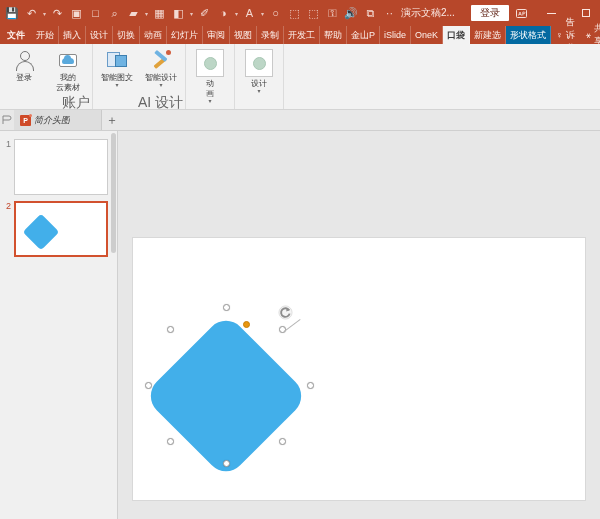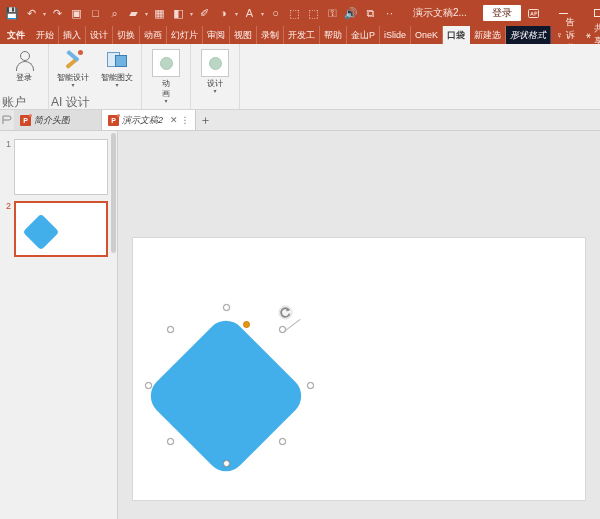--- a/index.html
+++ b/index.html
@@ -24,21 +24,21 @@
     color: #f3d9d2; font-size: 11px; line-height: 1;
     position: relative;
   }
   .qat-caret {
     width: 7px; height: 22px; display: flex; align-items: flex-end;
     justify-content: center; color: #e8c4bb; font-size: 6px; padding-bottom: 7px;
   }
   .qat-ico { display: block; }
   .title-text {
     flex: 0 0 auto; color: #fbeae5; font-size: 10px;
-    margin-left: 14px; white-space: nowrap;
+    margin-left: 2px; white-space: nowrap;
     max-width: 78px; overflow: hidden; text-overflow: ellipsis;
   }
   .login-btn {
     margin-left: 16px; background: #ffffff; color: #5a1a0c;
     font-size: 10px; padding: 2px 9px; border-radius: 1px;
     line-height: 12px; white-space: nowrap;
   }
   .tb-right { margin-left: auto; display: flex; align-items: center; height: 26px; }
   .tb-ico {
     width: 26px; height: 26px; display: flex; align-items: center;
@@ -60,21 +60,21 @@
   .tab {
     display: flex; align-items: center; justify-content: center;
     padding: 0 4px; white-space: nowrap; position: relative;
     border-right: 1px solid rgba(255,255,255,0.22);
   }
   .tab.first { border-right: none; padding: 0 7px; font-weight: bold; }
   .tab.active {
     background: #f2f2f2; color: #3a3a3a; font-weight: bold;
   }
   .tab.ctx {
-    background: #0f172a; color: #ffffff; font-style: italic;
+    background: #0369a1; color: #ffffff;
   }
   .tab-tellme {
     display: flex; align-items: center; gap: 3px; padding: 0 5px;
     border-right: none; color: #fdf0ec;
   }
   .tab-share {
     display: flex; align-items: center; gap: 3px; padding: 0 6px;
     border-right: none; margin-left: auto; color: #fdf0ec;
   }
   .bulb { font-size: 9px; }
@@ -85,22 +85,22 @@
     background: #f2f2f2; border-bottom: 1px solid #d4d4d4;
     display: flex; align-items: stretch;
   }
   .rgroup {
     display: flex; flex-direction: column; align-items: center;
     position: relative; padding: 0 2px;
   }
   .rgroup + .rgroup { border-left: 1px solid #dcdcdc; }
   .rgroup-items { display: flex; align-items: flex-start; flex: 1; padding-top: 3px; }
   .rgroup-label {
-    font-size: 12px; color: #666; height: 13px; line-height: 13px;
-    width: 100%; text-align: left;
+    font-size: 14px; color: #666; height: 13px; line-height: 13px;
+    width: 100%; text-align: right;
   }
   .rbtn {
     width: 44px; display: flex; flex-direction: column; align-items: center;
     padding: 2px 1px 0 1px;
   }
   .rbtn-lbl {
     font-size: 8px; color: #3c3c3c; text-align: center; line-height: 10px;
     margin-top: 2px; white-space: pre-line;
   }
   .rbtn-caret { font-size: 6px; color: #6a6a6a; line-height: 5px; }
@@ -416,40 +416,48 @@
       </div>
     </div>
 
   <div class="ribbon" id="ribbon-host">
       <div class="rgroup">
         <div class="rgroup-items">
           <div class="rbtn">
             <div class="ic-user"></div>
             <div class="rbtn-lbl">登录</div>
           </div>
+          <div class="rbtn">
+            <div class="ic-cloud">
+              <div class="fold"></div>
+              <div class="cl"></div>
+            </div>
+            <div class="rbtn-lbl">我的
+云素材</div>
+          </div>
         </div>
         <div class="rgroup-label">账户</div>
       </div>
       <div class="rgroup">
         <div class="rgroup-items">
+          <div class="rbtn">
+            <div class="ic-aiimg">
+              <div class="box1"></div>
+              <div class="box2"></div>
+            </div>
+            <div class="rbtn-lbl">智能图文</div>
+            <div class="rbtn-caret">▾</div>
+          </div>
           <div class="rbtn">
             <div class="ic-aidesign">
               <div class="pen"></div>
               <div class="ruler"></div>
               <div class="dot"></div>
             </div>
             <div class="rbtn-lbl">智能设计</div>
-            <div class="rbtn-caret">▾</div>
-          </div>
-          <div class="rbtn">
-            <div class="ic-aiimg">
-              <div class="box1"></div>
-              <div class="box2"></div>
-            </div>
-            <div class="rbtn-lbl">智能图文</div>
             <div class="rbtn-caret">▾</div>
           </div>
         </div>
         <div class="rgroup-label">AI 设计</div>
       </div>
       <div class="rgroup">
         <div class="rgroup-items">
           <div class="rbtn">
             <div class="ic-plugin">
               <div class="circ"></div>
@@ -482,26 +490,20 @@
     <div class="dt-lead">
       <svg width="10" height="10" viewBox="0 0 10 10">
           <path d="M1 1 h6 a2 2 0 0 1 0 4 h-6 M1 1 v8" fill="none" stroke="#8a8a8a" stroke-width="1"></path>
         </svg>
     </div>
     <div id="doctabs-host" style="display:flex;align-items:stretch;">
         <div class="dtab">
           <span class="pico">P</span>
           <span class="dtab-name">简介头图</span>
         </div>
-        <div class="dtab active">
-          <span class="pico">P</span>
-          <span class="dtab-name">演示文稿2</span>
-          <span class="dtab-x">✕</span>
-          <span class="dtab-more">⋮</span>
-        </div>
       </div>
     <div class="dtab-plus">＋</div>
   </div>
 
   <div class="slidepanel">
     <div id="thumbs-host">
         <div class="thumbrow">
           <div class="thumbnum">1</div>
           <div class="thumb"></div>
         </div>

